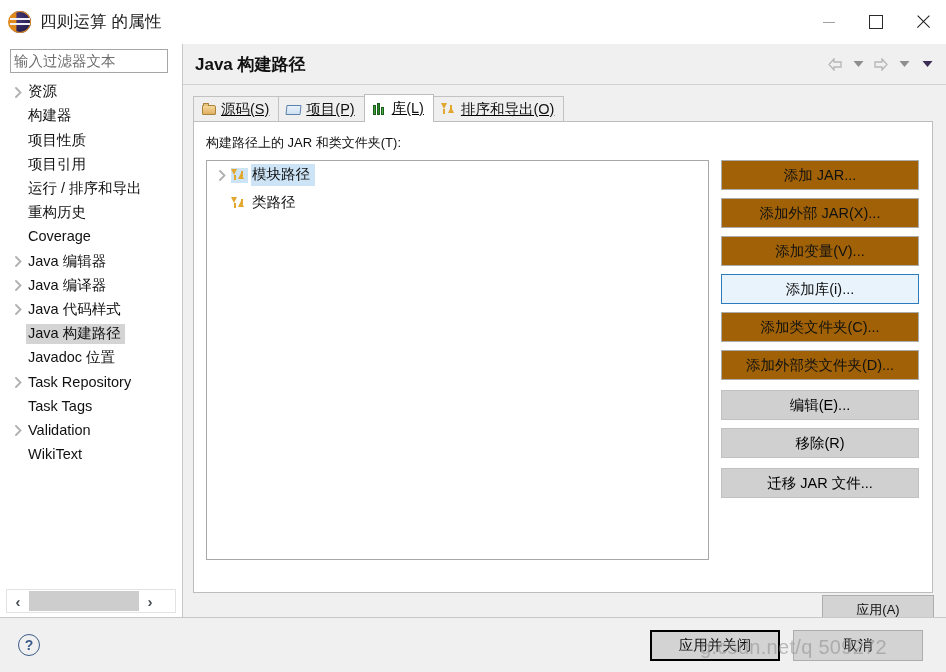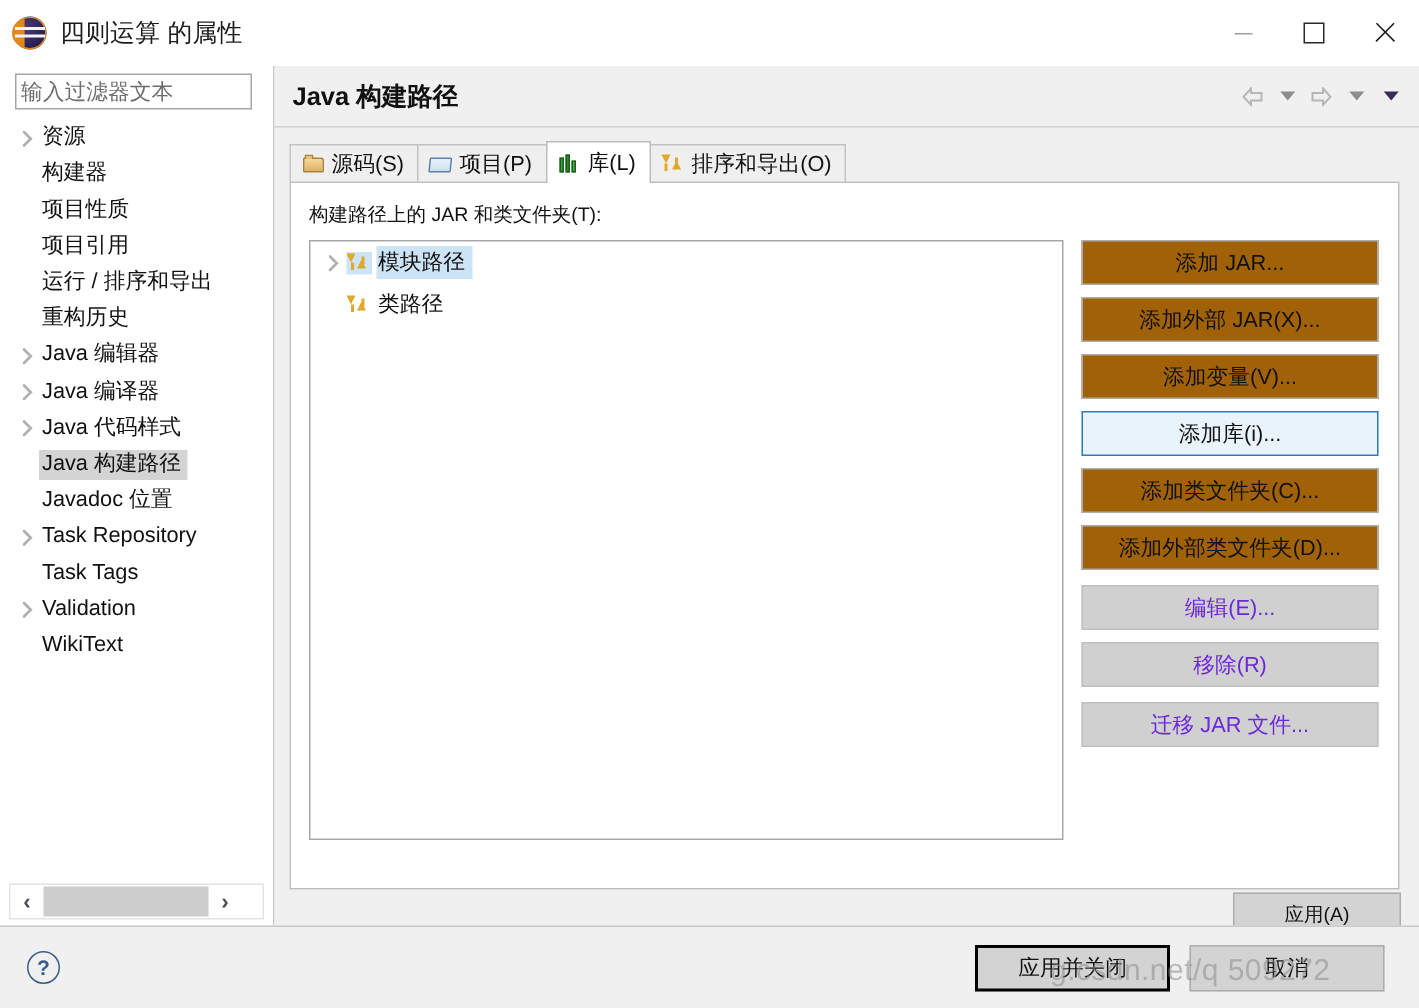--- a/index.html
+++ b/index.html
@@ -220,20 +220,21 @@
     background: #d0d0d0;
   }
 
   
   .tabstrip {
     position: absolute;
     left: 10px; top: 50px;
     width: 740px; height: 28px;
     display: flex;
     align-items: flex-end;
+    text-decoration: underline;
   }
   .tab {
     height: 26px;
     display: flex;
     align-items: center;
     padding: 0 9px 0 7px;
     background: #efefef;
     border: 1px solid #c2c2c2;
     border-bottom: none;
     margin-right: -1px;
@@ -410,21 +411,21 @@
     white-space: nowrap;
   }
   .btn.hover {
     background: #e9f3fc;
     border: 1.6px solid #2b7bbd;
     color: #111111;
   }
   .btn.disabled {
     background: #d0d0d0;
     border: 1px solid #c0c0c0;
-    color: #6d28d9;
+    color: #000000;
   }
   .btn.gap { margin-top: 10px; }
 
   
   .apply-row {
     position: absolute;
     left: 0; top: 551px;
     width: 763px; height: 22px;
   }
   .btn-apply {
@@ -551,20 +552,24 @@
         <span class="tree-arrow"></span>
         <span class="tree-label">项目引用</span>
       </div>
       <div class="tree-row">
         <span class="tree-arrow"></span>
         <span class="tree-label">运行 / 排序和导出</span>
       </div>
       <div class="tree-row">
         <span class="tree-arrow"></span>
         <span class="tree-label">重构历史</span>
+      </div>
+      <div class="tree-row">
+        <span class="tree-arrow"></span>
+        <span class="tree-label">Coverage</span>
       </div>
       <div class="tree-row">
         <span class="tree-arrow">
           <svg width="7" height="11" viewBox="0 0 7 11">
             <path d="M1 1 L5.5 5.5 L1 10" fill="none" stroke="#b0b0b0" stroke-width="1.8" stroke-linecap="round"></path>
           </svg>
         </span>
         <span class="tree-label">Java 编辑器</span>
       </div>
       <div class="tree-row">

